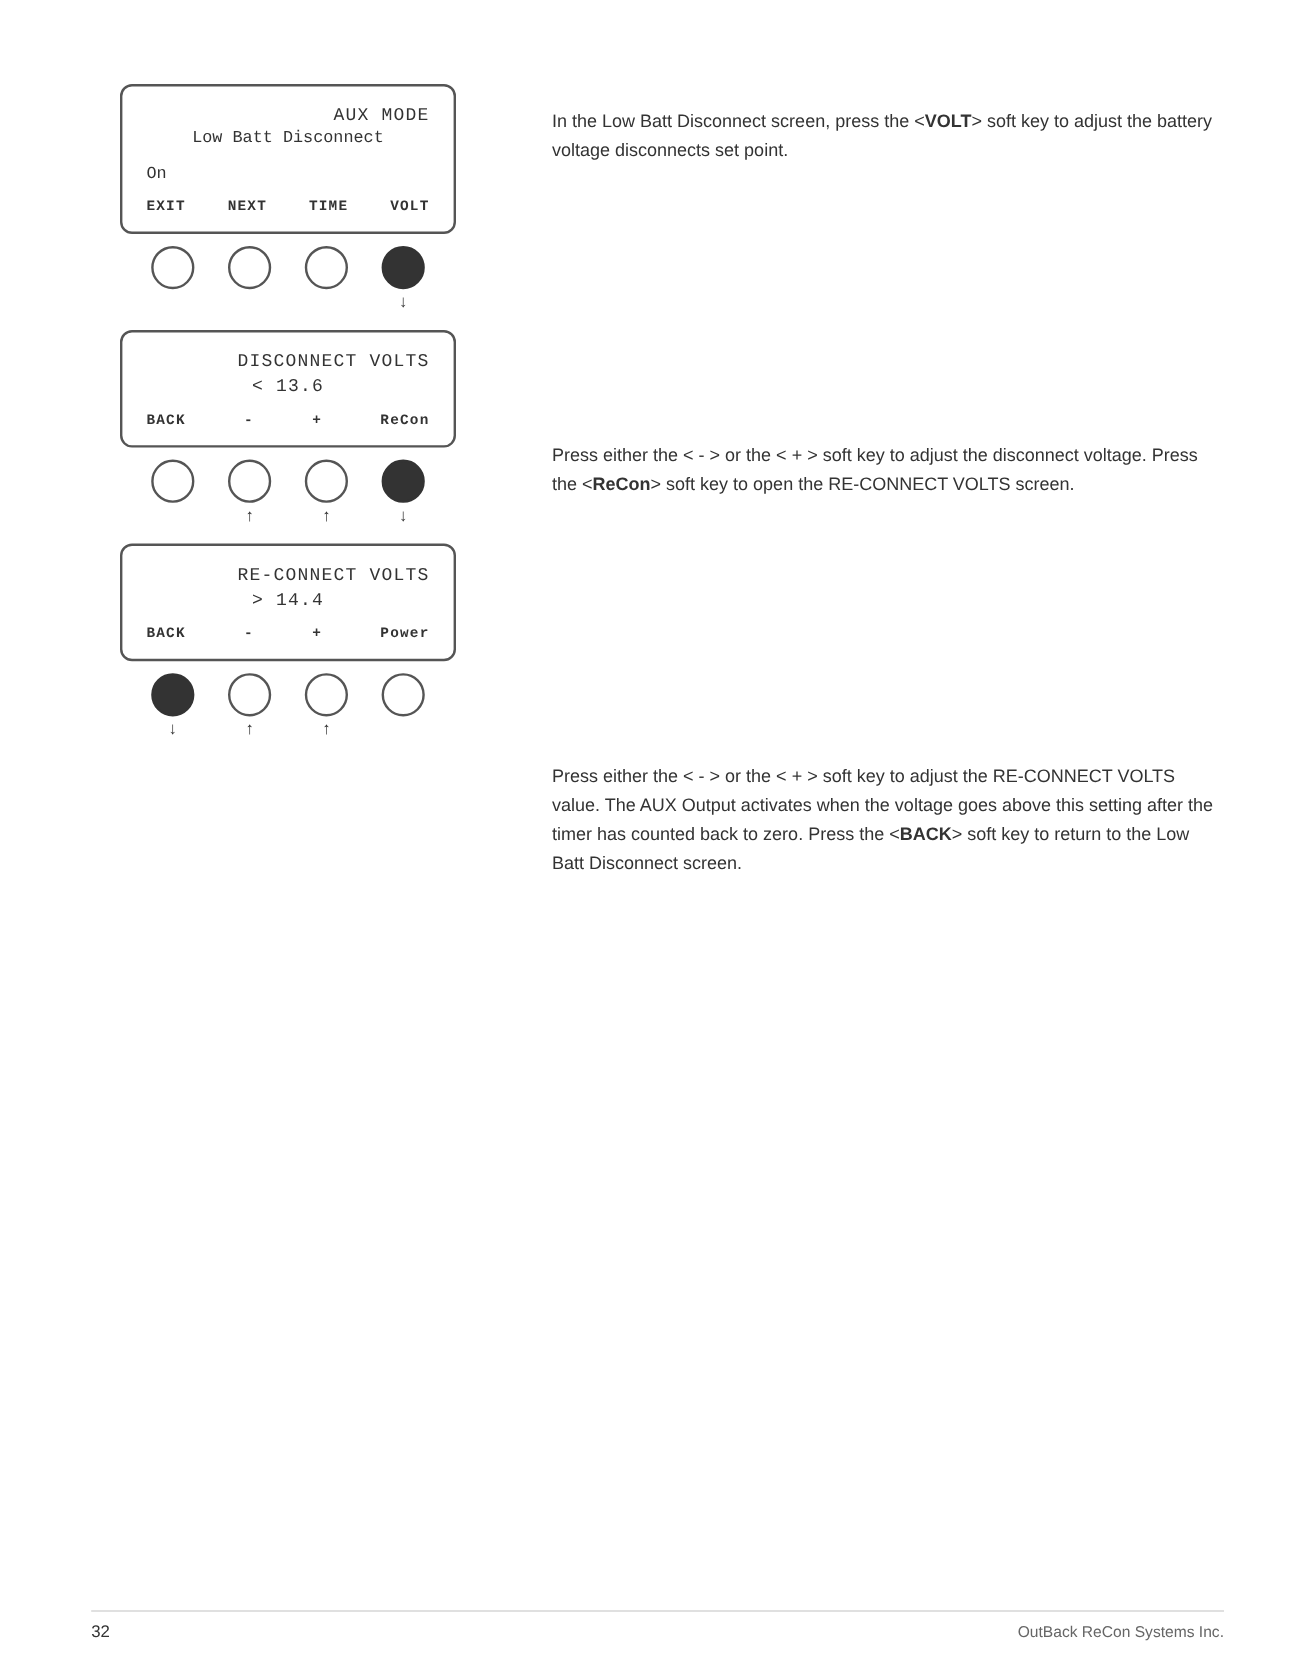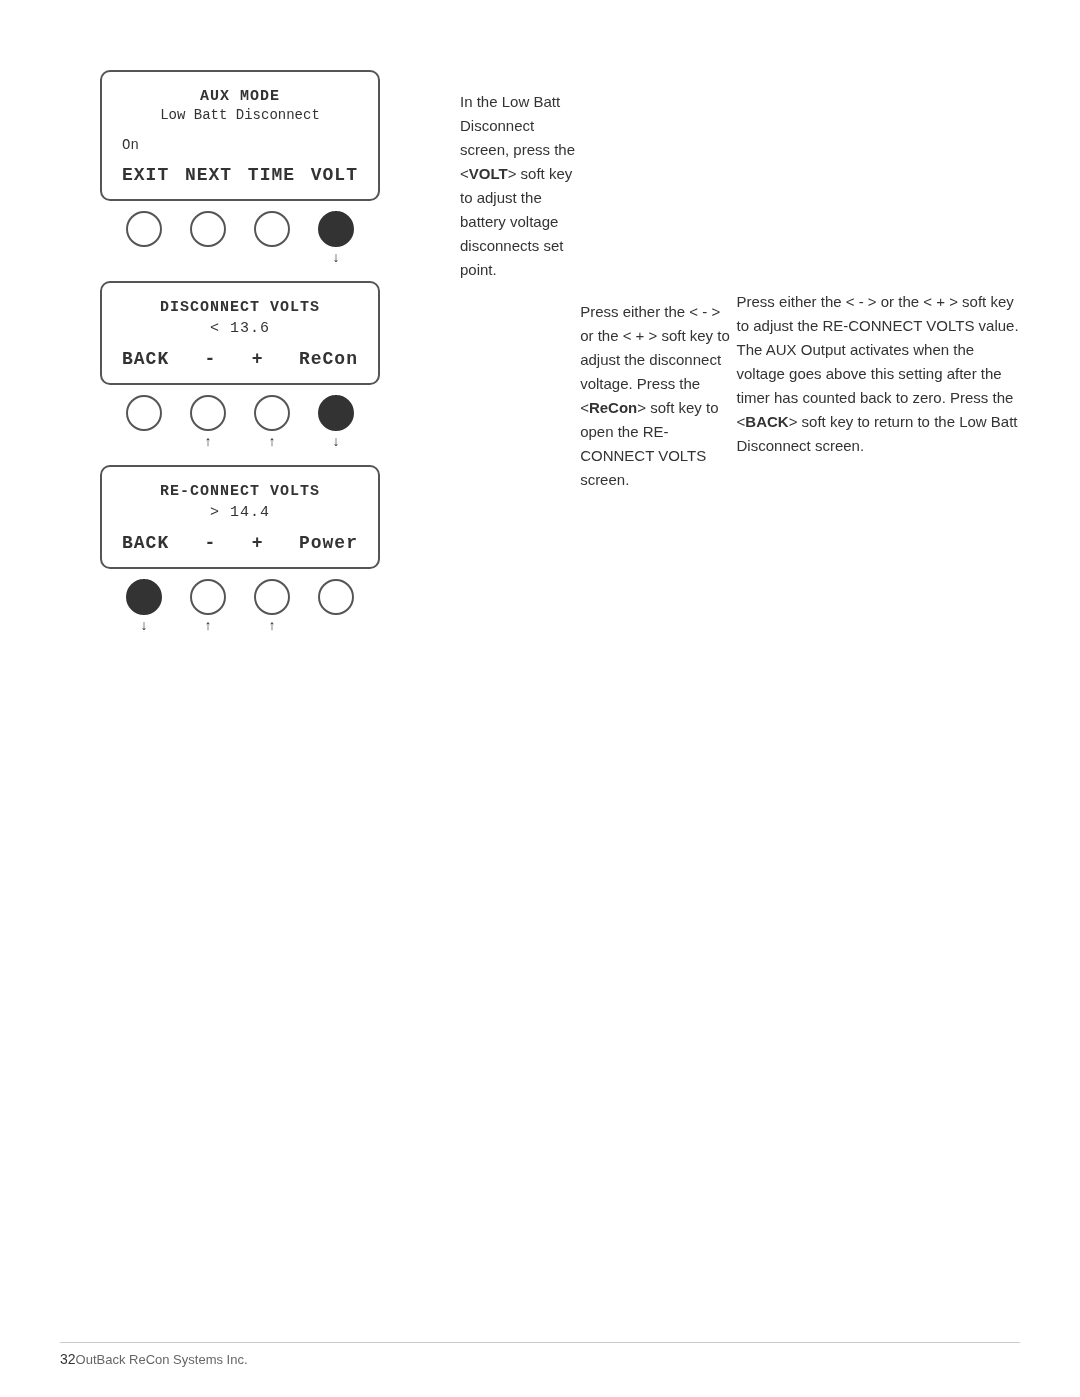--- a/index.html
+++ b/index.html
@@ -27,40 +27,40 @@
       display: flex;
       flex-direction: column;
       align-items: center;
       gap: 0px;
       padding-top: 10px;
     }
 
     .right-column {
       flex: 1;
       display: flex;
-      flex-direction: row;
+      flex-direction: column;
       gap: 0px;
       padding-top: 10px;
       justify-content: center;
     }
 
     
     .lcd-box {
       border: 2px solid #555;
       border-radius: 10px;
       width: 280px;
       padding: 16px 20px 14px 20px;
       background: #fff;
     }
 
     .lcd-title {
       font-size: 15px;
-      font-weight: bold;
+      font-weight: normal;
       letter-spacing: 1px;
-      text-align: center;
+      text-align: right;
       font-family: 'Courier New', monospace;
       text-transform: uppercase;
     }
 
     .lcd-subtitle {
       font-size: 14px;
       text-align: center;
       font-family: 'Courier New', monospace;
       margin-top: 2px;
     }
@@ -83,21 +83,21 @@
       display: flex;
       justify-content: space-between;
       margin-top: 12px;
       font-size: 14px;
       font-family: 'Courier New', monospace;
       font-weight: bold;
       letter-spacing: 1px;
     }
 
     .lcd-btn {
-      font-size: 18px;
+      font-size: 12px;
       font-weight: bold;
       font-family: 'Courier New', monospace;
     }
 
     
     .circles-row {
       display: flex;
       justify-content: center;
       align-items: center;
       gap: 28px;
@@ -150,23 +150,24 @@
     }
 
     .text-block .bold {
       font-weight: bold;
     }
 
     
     .page-footer {
       position: absolute;
       bottom: 30px;
-      left: 60px;
+      left: 76px;
       right: 60px;
       display: flex;
+      justify-content: space-between;
       align-items: center;
       border-top: 1px solid #ccc;
       padding-top: 8px;
     }
 
     .page-num {
       font-size: 14px;
       color: #333;
     }
 

